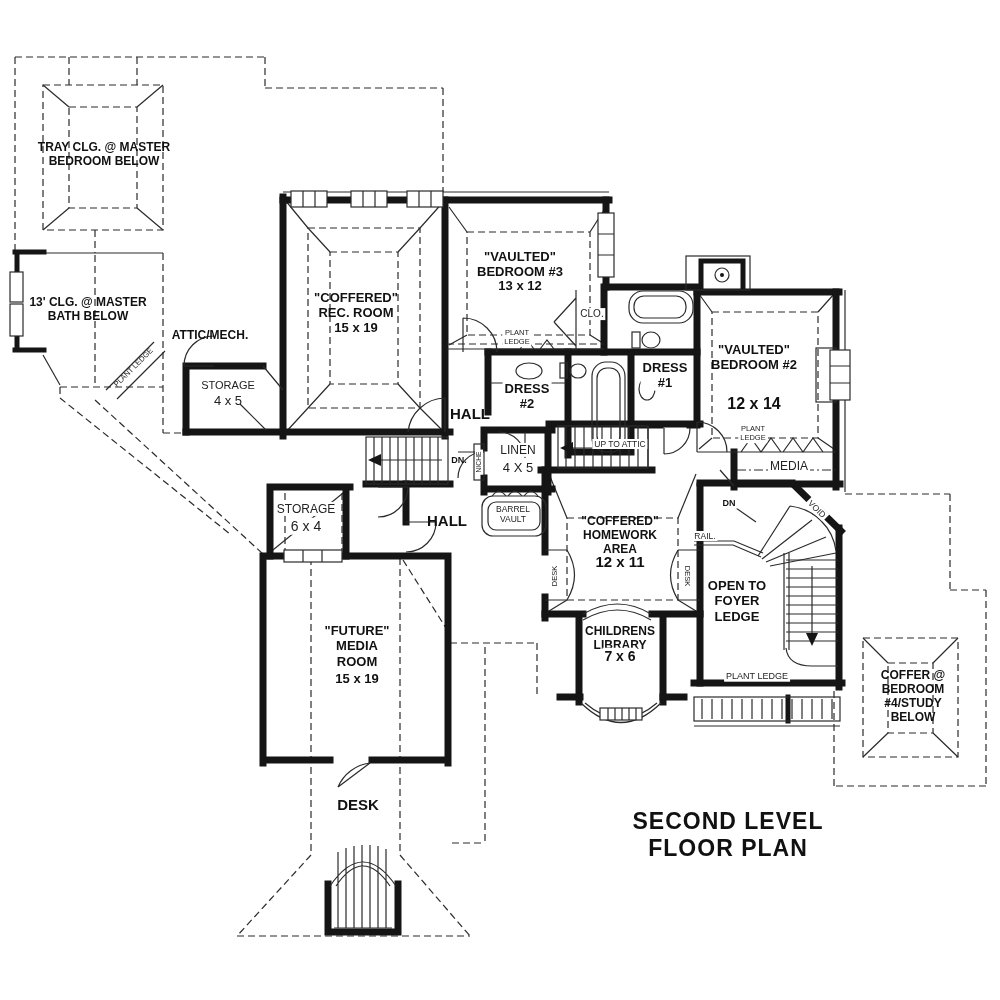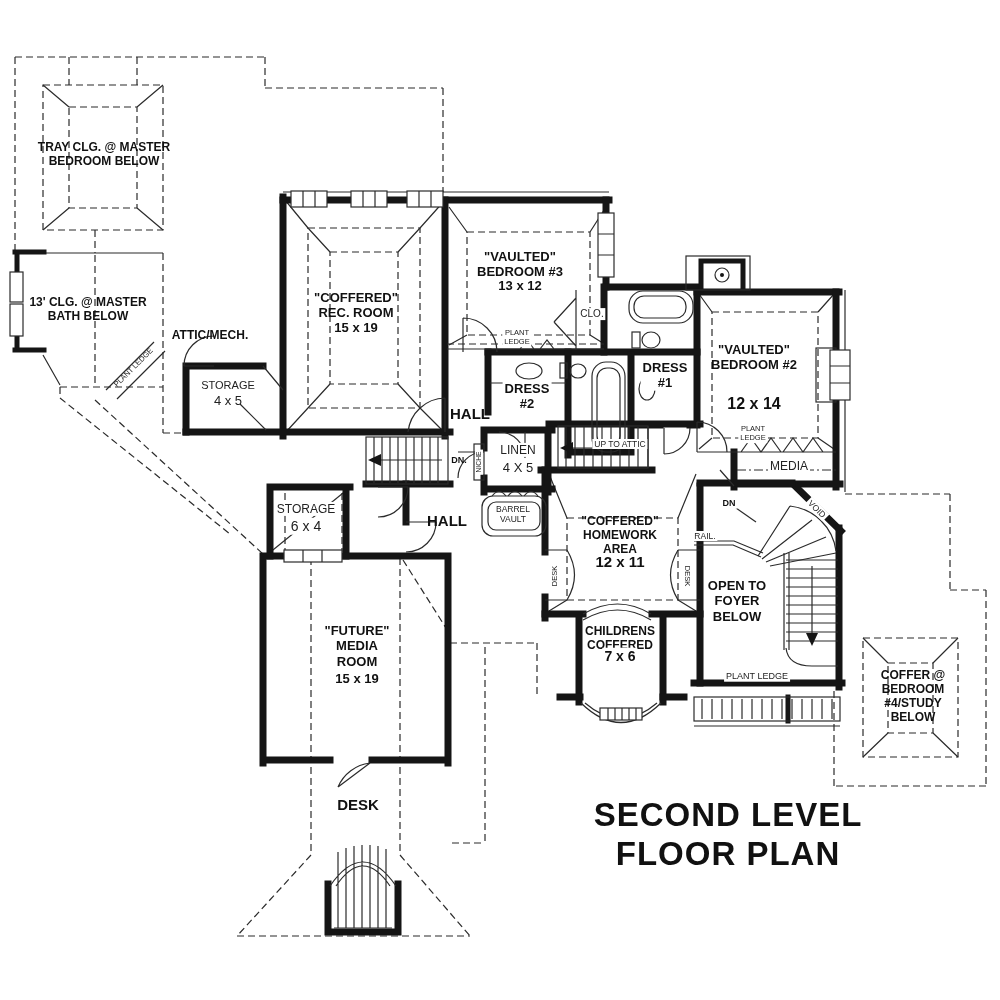--- a/index.html
+++ b/index.html
@@ -11,21 +11,21 @@
   .tn{stroke:#2b2b2b;stroke-width:1.2;fill:none;}
   .dsh{stroke:#2b2b2b;stroke-width:1.2;fill:none;stroke-dasharray:7 4;}
   .dshdot{stroke:#2b2b2b;stroke-width:1;fill:none;stroke-dasharray:9 3 2 3;}
   .win{fill:#ffffff;stroke:#2b2b2b;stroke-width:1.2;}
   .blk{fill:#151515;stroke:none;}
   .lbl{position:absolute;transform:translate(-50%,-50%);white-space:pre-line;text-align:center;
        line-height:1.18;color:#111;}
   .b{font-weight:bold;}
   .t{font-weight:normal;color:#222;}
   .bg{background:#fff;padding:0 2px;}
-  .s26{font-size:33px;letter-spacing:1px;}
+  .s26{font-size:23px;letter-spacing:1px;}
   .s17{font-size:13px;}  .s16{font-size:16px;}  .s15{font-size:15px;text-align:center;}
   .s14{font-size:14px;}  .s13{font-size:13px;}  .s12{font-size:12px;}
   .s11{font-size:11px;}  .s10{font-size:10px;}  .s9{font-size:9px;}
   .s8{font-size:8.5px;}  .s7{font-size:7.5px;}  .s6{font-size:6.8px;}
   .rL{transform:translate(-50%,-50%) rotate(-90deg);}
   .rR{transform:translate(-50%,-50%) rotate(90deg);}
   .rUp{transform:translate(-50%,-50%) rotate(-45deg);}
   .rDn{transform:translate(-50%,-50%) rotate(45deg);}
 </style>
 </head>
@@ -270,30 +270,30 @@
 AREA</div>
   <div class="lbl b s15" style="left:620px;top:562px">12 x 11</div>
   <div class="lbl t s7 rL bg" style="left:555px;top:576px">DESK</div>
   <div class="lbl t s7 rR bg" style="left:687px;top:576px">DESK</div>
 
   <div class="lbl b s9 bg" style="left:729px;top:503px">DN</div>
   <div class="lbl t s8 bg" style="left:705px;top:536px">RAIL.</div>
   <div class="lbl t s8 rDn bg" style="left:817px;top:509px">VOID</div>
   <div class="lbl b s13" style="left:737px;top:601px">OPEN TO
 FOYER
-BELOW</div>
+LEDGE</div>
   <div class="lbl t s9 bg" style="left:757px;top:676px">PLANT LEDGE</div>
 
   <div class="lbl b s13" style="left:357px;top:646px">"FUTURE"
 MEDIA
 ROOM</div>
   <div class="lbl b s17" style="left:357px;top:679px">15 x 19</div>
 
   <div class="lbl b s12 bg" style="left:620px;top:638px">CHILDRENS
-COFFERED</div>
+LIBRARY</div>
   <div class="lbl b s14 bg" style="left:620px;top:656px">7 x 6</div>
 
   <div class="lbl b s12" style="left:913px;top:696px">COFFER @
 BEDROOM #4/STUDY
 BELOW</div>
   <div class="lbl b s15" style="left:358px;top:805px">DESK</div>
 
   <div class="lbl b s26" style="left:728px;top:835px">SECOND LEVEL FLOOR PLAN</div>
 </div>
 

